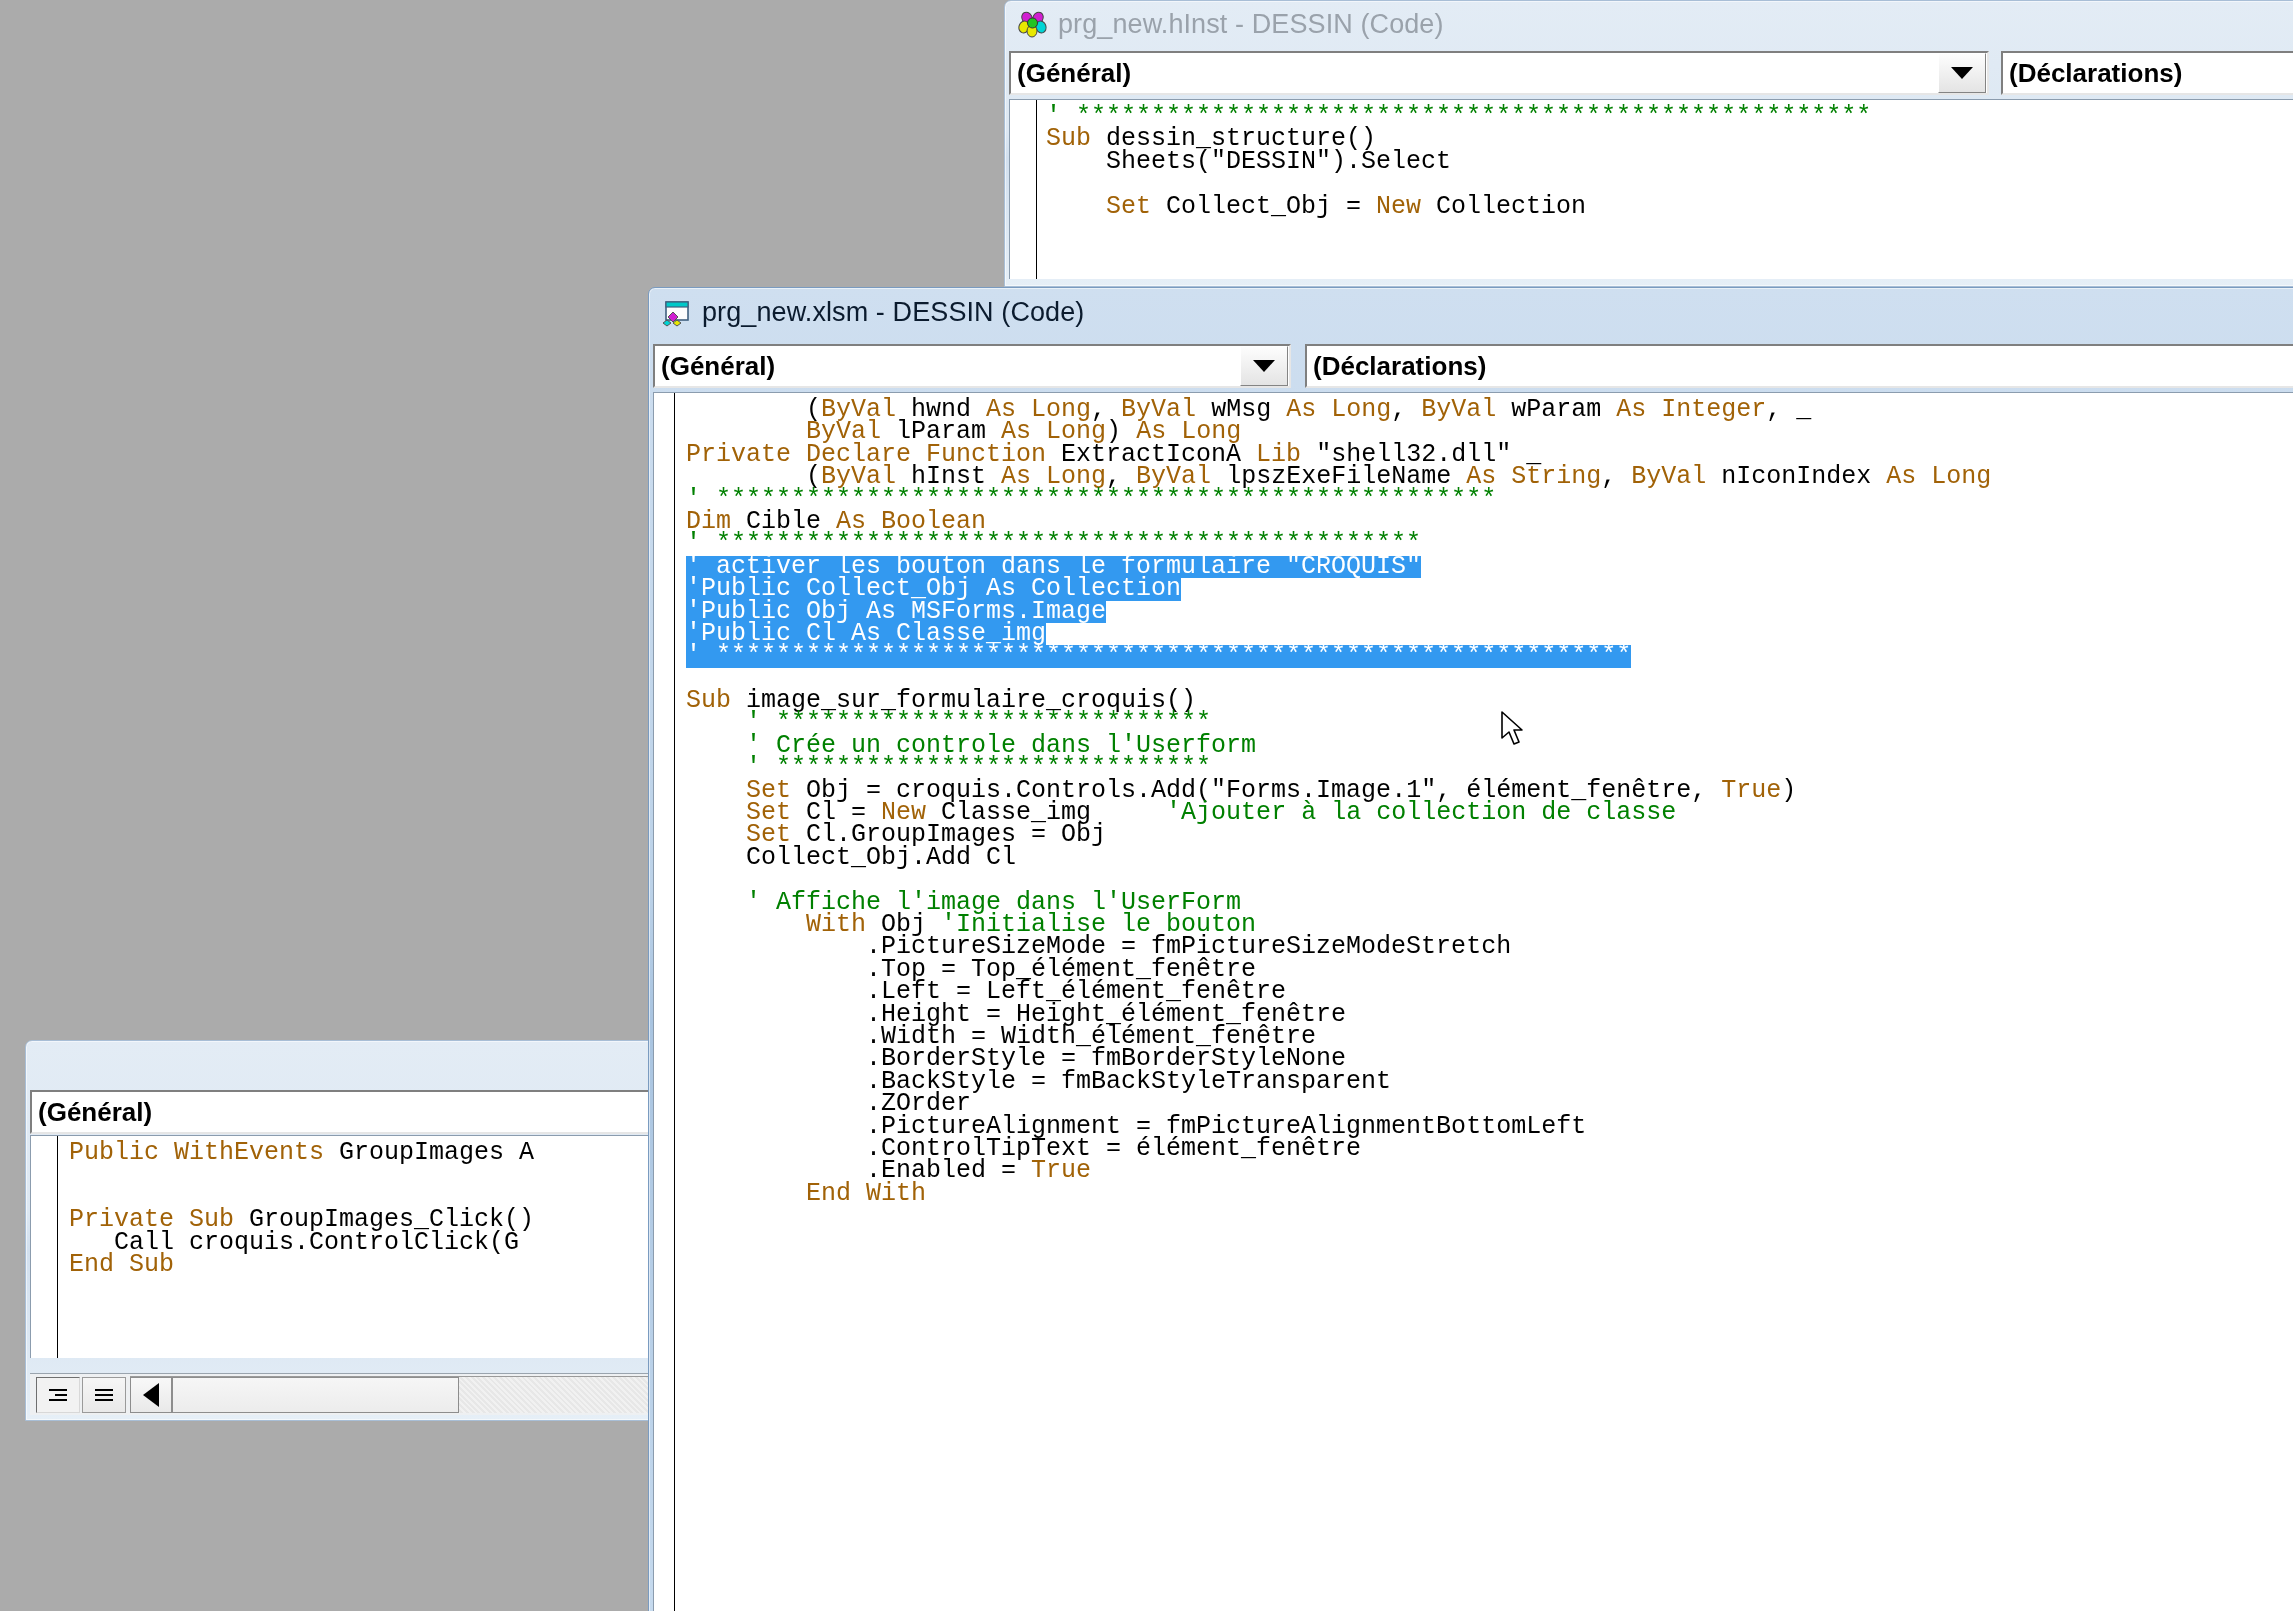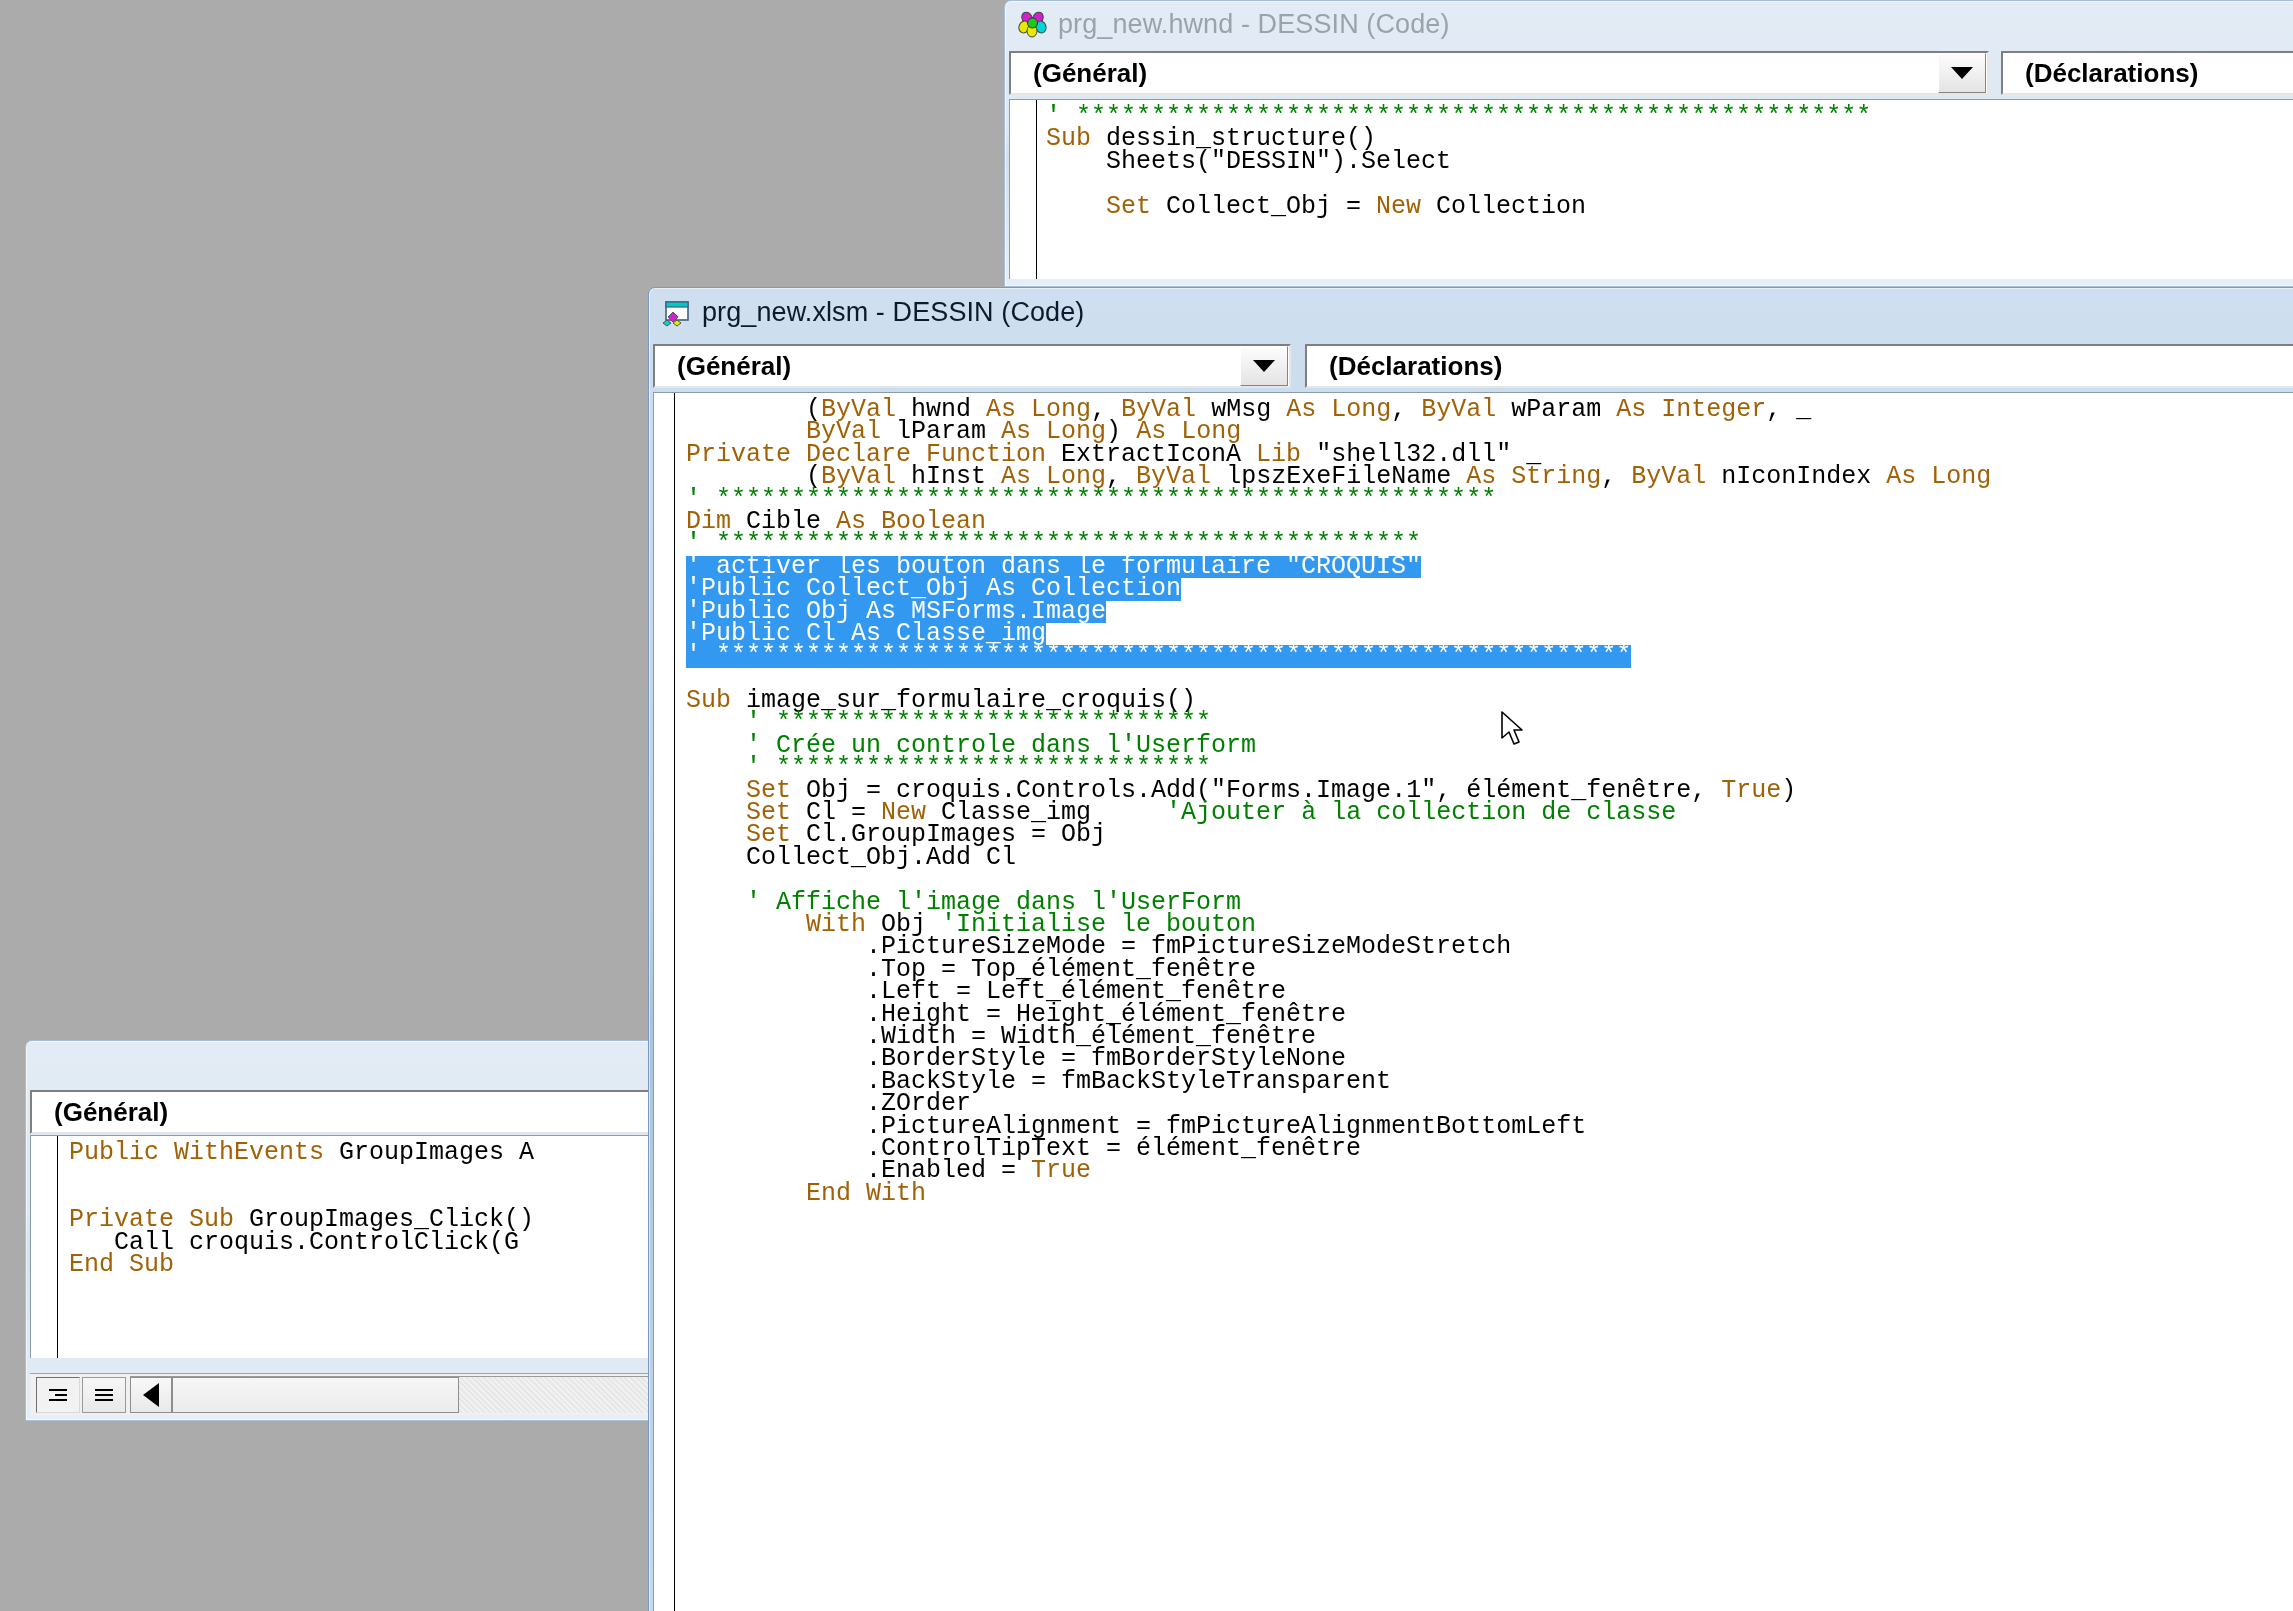--- a/index.html
+++ b/index.html
@@ -47,21 +47,21 @@
     display:flex;align-items:stretch;
   }
   .combo{
     position:relative;display:flex;align-items:center;
     background:#fff;border:2px solid;
     border-color:#7f7f7f #e6e6e6 #e6e6e6 #7f7f7f;
     box-sizing:border-box;height:44px;
   }
   .combo-text{
     font-size:26px;font-weight:bold;color:#000;
-    padding-left:22px;white-space:nowrap;
+    padding-left:6px;white-space:nowrap;
     font-family:"Liberation Sans",sans-serif;
   }
   .combo-btn{
     width:48px;flex:0 0 48px;height:40px;margin:0 1px 0 auto;
     background:linear-gradient(to bottom,#fdfdfd,#e4e4e4);
     border:1px solid;border-color:#fff #848484 #848484 #fff;
     display:flex;align-items:center;justify-content:center;
     box-sizing:border-box;
   }
   .caret{
@@ -132,21 +132,21 @@
     <span class="title-icon">
       <svg viewBox="0 0 30 30" width="30" height="30">
         <ellipse cx="9" cy="9" rx="5" ry="6" transform="rotate(-30 9 9)" fill="#d11fd1" stroke="#444" stroke-width="1"></ellipse>
         <ellipse cx="20" cy="9" rx="5" ry="6" transform="rotate(30 20 9)" fill="#d11fd1" stroke="#444" stroke-width="1"></ellipse>
         <ellipse cx="6" cy="18" rx="5" ry="6" transform="rotate(20 6 18)" fill="#e8e800" stroke="#444" stroke-width="1"></ellipse>
         <ellipse cx="23" cy="18" rx="5" ry="6" transform="rotate(-20 23 18)" fill="#00d4d4" stroke="#444" stroke-width="1"></ellipse>
         <ellipse cx="14" cy="22" rx="5" ry="6" fill="#e8e800" stroke="#444" stroke-width="1"></ellipse>
         <circle cx="14.5" cy="14" r="5" fill="#22c322" stroke="#333" stroke-width="1"></circle>
       </svg>
     </span>
-    <span>prg_new.hwnd - DESSIN (Code)</span>
+    <span>prg_new.hInst - DESSIN (Code)</span>
   </div>
 
   <div class="combo-row" style="top:51px;">
     <div class="combo" style="width:980px;">
       <span class="combo-text">(Général)</span>
       <span class="combo-btn">
           <i class="caret"></i>
         </span>
     </div>
     <div style="width:12px"></div>

